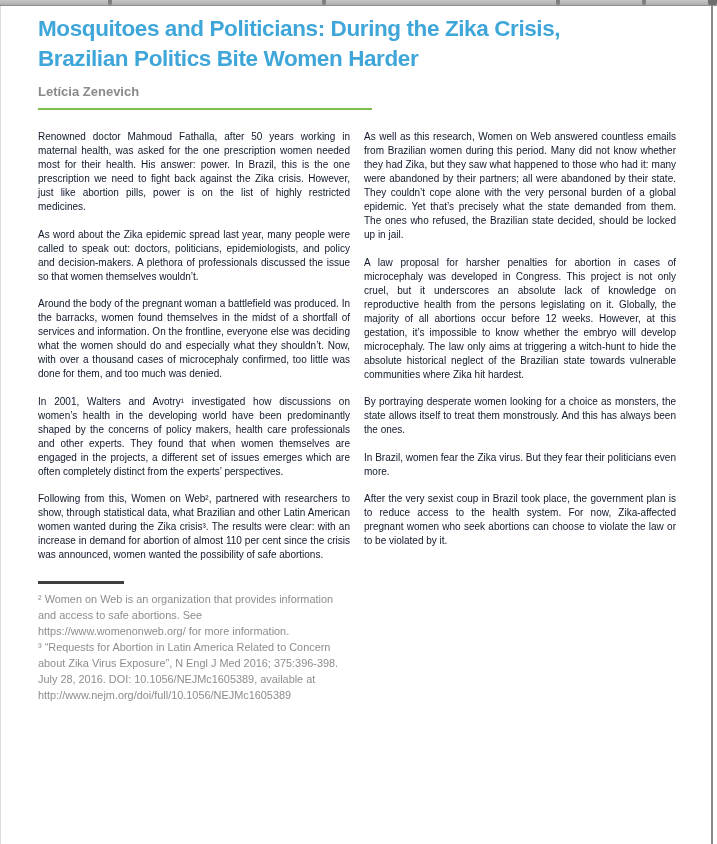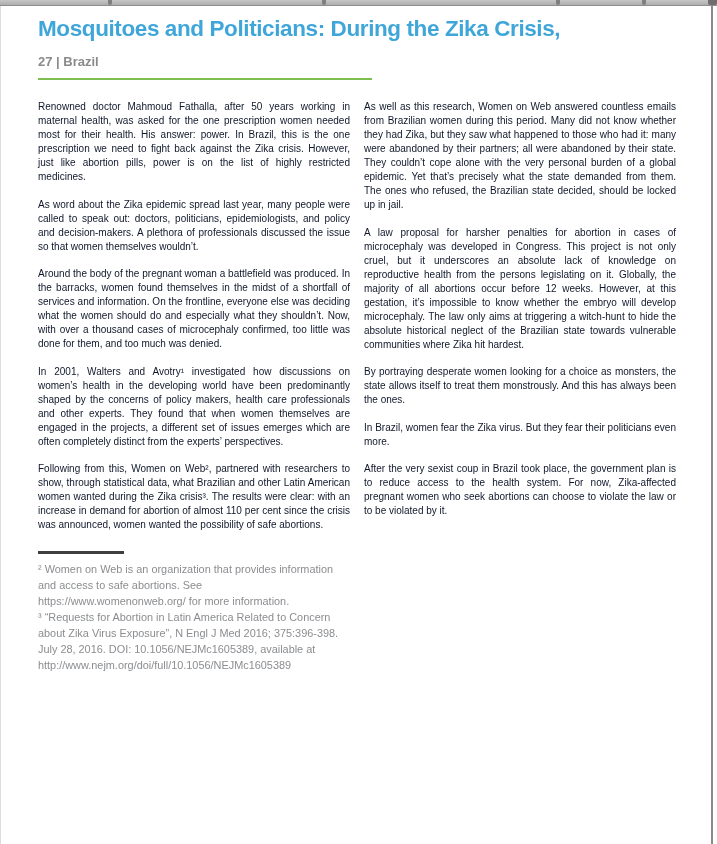--- a/index.html
+++ b/index.html
@@ -123,24 +123,24 @@
     <div class="notch n2"></div>
     <div class="notch n3"></div>
     <div class="notch n4"></div>
     <div class="notch n5"></div>
   </div>
   <div class="left-border"></div>
   <div class="right-border"></div>
 
   <div class="content">
 
-    <h1 class="title"><span>Mosquitoes and Politicians: During the Zika Crisis,</span><br></h1>
+    <h1 class="title"><span>Mosquitoes and Politicians: During the Zika Crisis,</span><br><span>Brazilian Politics Bite Women Harder</span></h1>
 
     <div class="byline">
-      <div>27 | Brazil</div>
+      <div>Letícia Zenevich</div>
     </div>
 
     <div class="green-rule"></div>
 
     <div class="columns">
 
       <div class="col">
         <p>Renowned doctor Mahmoud Fathalla, after 50 years working in maternal health, was asked for the one prescription women needed most for their health. His answer: power. In Brazil, this is the one prescription we need to fight back against the Zika crisis. However, just like abortion pills, power is on the list of highly restricted medicines.</p>
         <p>As word about the Zika epidemic spread last year, many people were called to speak out: doctors, politicians, epidemiologists, and policy and decision-makers. A plethora of professionals discussed the issue so that women themselves wouldn’t.</p>
         <p>Around the body of the pregnant woman a battlefield was produced. In the barracks, women found themselves in the midst of a shortfall of services and information. On the frontline, everyone else was deciding what the women should do and especially what they shouldn’t. Now, with over a thousand cases of microcephaly confirmed, too little was done for them, and too much was denied.</p>

